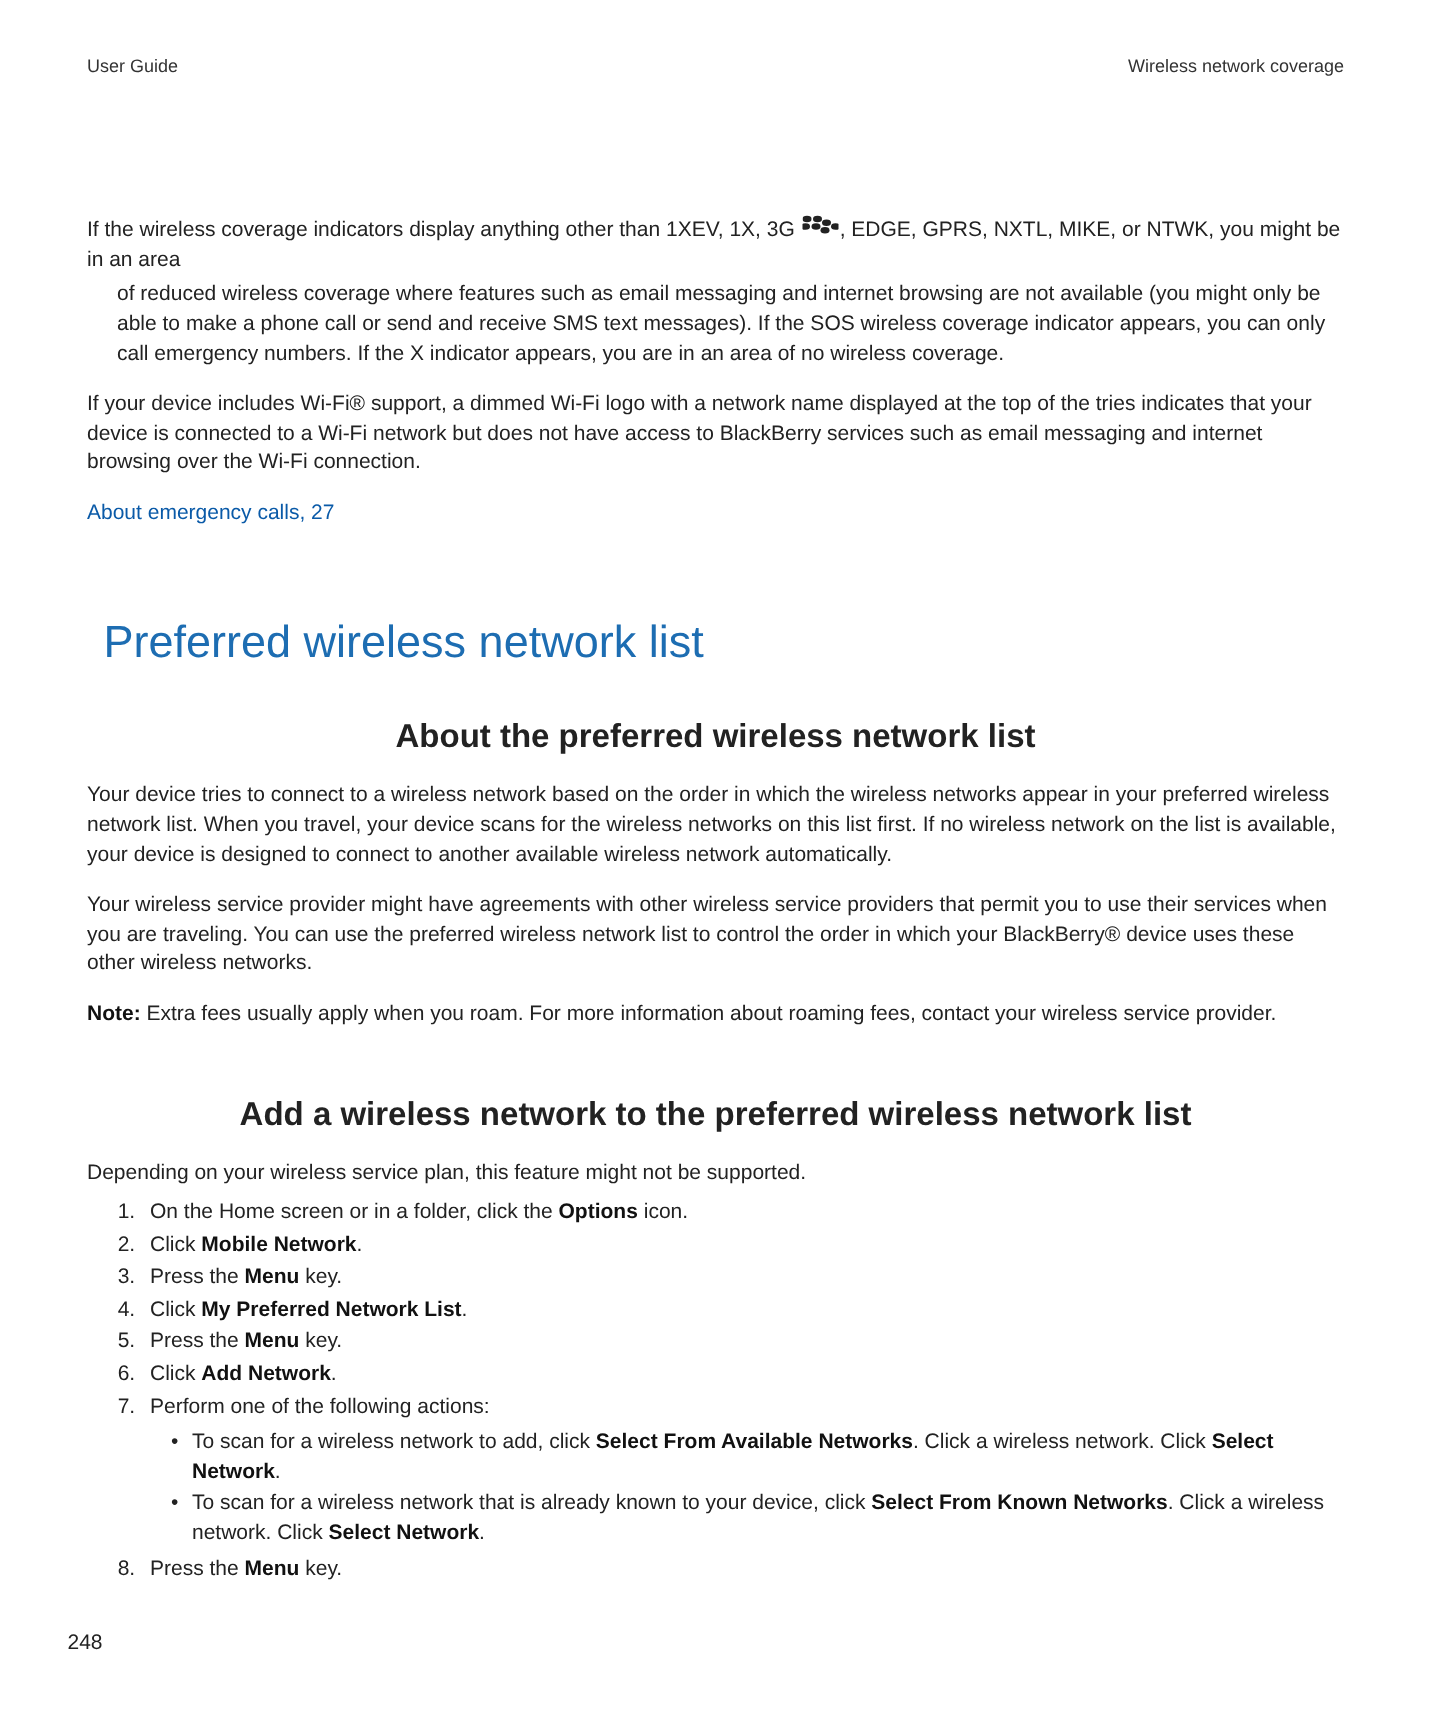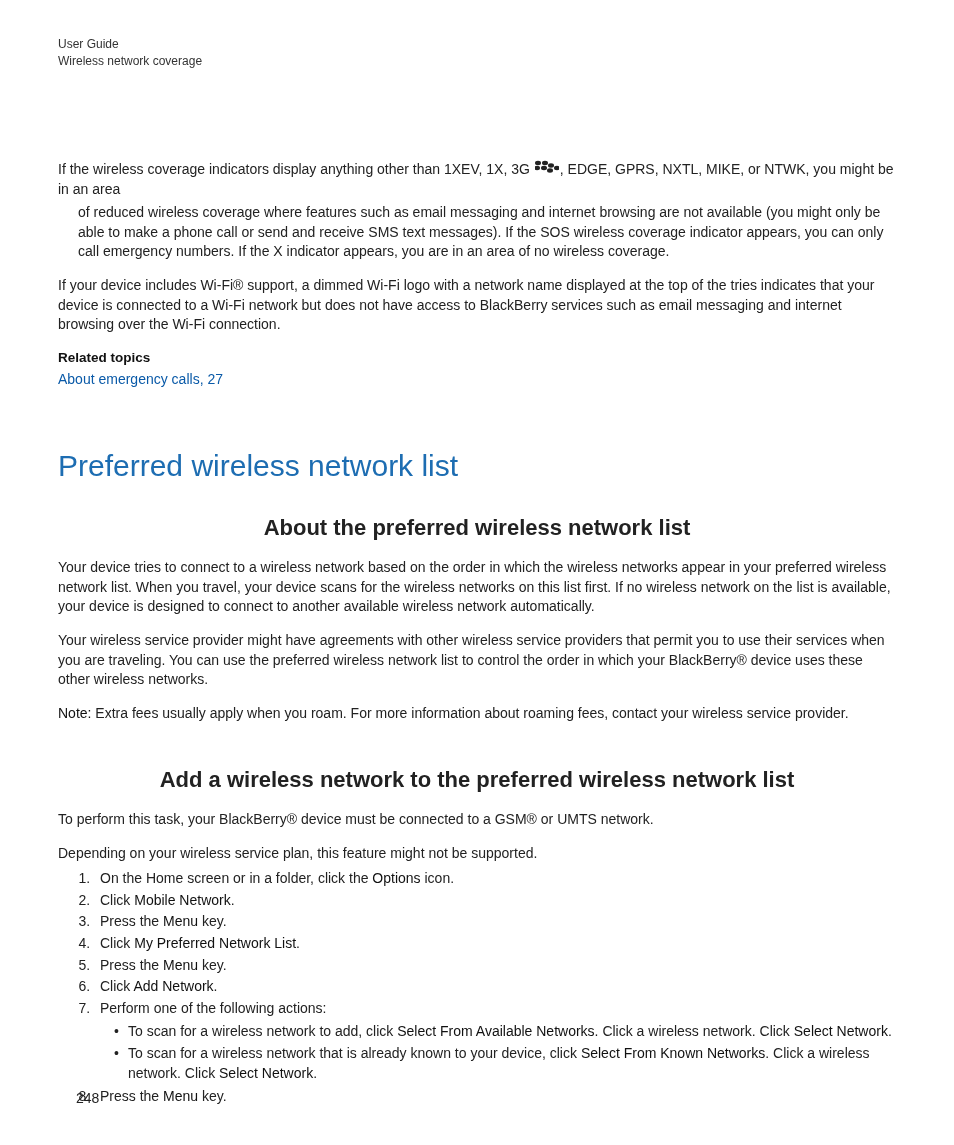--- a/index.html
+++ b/index.html
@@ -17,21 +17,20 @@
     box-sizing: border-box;
     min-height: 1145px;
     position: relative;
   }
   .header-row {
     display: flex;
     justify-content: space-between;
     font-size: 12px;
     color: #333;
     margin-bottom: 90px;
-    flex-direction: column;
   }
   p {
     margin: 0 0 14px 0;
     font-size: 14px;
     color: #222;
   }
   .inline-icon {
     display: inline-block;
     vertical-align: middle;
     margin: 0 1px;
@@ -48,20 +47,21 @@
     text-decoration: none;
     font-size: 14px;
   }
   h1.section {
     font-family: "Segoe UI Light", "Myriad Pro Light", "Helvetica Neue", Arial, sans-serif;
     color: #1d6db2;
     font-weight: 400;
     font-size: 30px;
     margin-top: 56px;
     margin-bottom: 26px;
+    margin-left: 11px;
   }
   h2.sub {
     font-family: "Segoe UI", "Myriad Pro", Arial, sans-serif;
     font-weight: 700;
     font-size: 22px;
     color: #222;
     margin-top: 12px;
     margin-bottom: 14px;
     text-align: center;
   }
@@ -91,25 +91,25 @@
     margin-bottom: 2px;
   }
   ul.bullets li::before {
     content: "•";
     position: absolute;
     left: 0;
     top: 0;
     font-size: 14px;
     color: #222;
   }
-  b { font-weight: 400; color: #111; }
+  b { font-weight: 700; color: #111; }
   .page-number {
     position: absolute;
     bottom: 40px;
-    left: 76px;
+    left: 45px;
     font-size: 14px;
     color: #222;
   }
 </style>
 </head>
 <body>
 
 <div class="page">
 
   <div class="header-row">
@@ -127,34 +127,32 @@
             <ellipse cx="16" cy="5.5" rx="3" ry="2.2"></ellipse>
             <ellipse cx="15" cy="10.5" rx="3" ry="2.2"></ellipse>
             <ellipse cx="22" cy="8" rx="3" ry="2.2"></ellipse>
           </g>
         </svg></span><span>, EDGE, GPRS, NXTL, MIKE, or NTWK, you might be in an area</span>
   </p>
   <p style="margin-top:-10px;margin-left:20px;">of reduced wireless coverage where features such as email messaging and internet browsing are not available (you might only be able to make a phone call or send and receive SMS text messages). If the SOS wireless coverage indicator appears, you can only call emergency numbers. If the X indicator appears, you are in an area of no wireless coverage.</p>
 
   <p>If your device includes Wi-Fi® support, a dimmed Wi-Fi logo with a network name displayed at the top of the tries indicates that your device is connected to a Wi-Fi network but does not have access to BlackBerry services such as email messaging and internet browsing over the Wi-Fi connection.</p>
 
-  <div class="related-heading">Related topics</div>
   <a href="#" class="link">About emergency calls, 27</a>
 
   <h1 class="section">Preferred wireless network list</h1>
 
   <h2 class="sub">About the preferred wireless network list</h2>
   <p>Your device tries to connect to a wireless network based on the order in which the wireless networks appear in your preferred wireless network list. When you travel, your device scans for the wireless networks on this list first. If no wireless network on the list is available, your device is designed to connect to another available wireless network automatically.</p>
   <p>Your wireless service provider might have agreements with other wireless service providers that permit you to use their services when you are traveling. You can use the preferred wireless network list to control the order in which your BlackBerry® device uses these other wireless networks.</p>
   <p>
     <b>Note:</b><span>  Extra fees usually apply when you roam. For more information about roaming fees, contact your wireless service provider.</span>
   </p>
 
   <h2 class="sub spaced">Add a wireless network to the preferred wireless network list</h2>
-  <p>To perform this task, your BlackBerry® device must be connected to a GSM® or UMTS network.</p>
   <p style="margin-bottom:4px;">Depending on your wireless service plan, this feature might not be supported.</p>
 
   <ol class="steps">
     <li><span>On the Home screen or in a folder, click the </span><b>Options</b><span> icon.</span></li>
     <li><span>Click </span><b>Mobile Network</b><span>.</span></li>
     <li><span>Press the </span><b>Menu</b><span> key.</span></li>
     <li><span>Click </span><b>My Preferred Network List</b><span>.</span></li>
     <li><span>Press the </span><b>Menu</b><span> key.</span></li>
     <li><span>Click </span><b>Add Network</b><span>.</span></li>
     <li>

